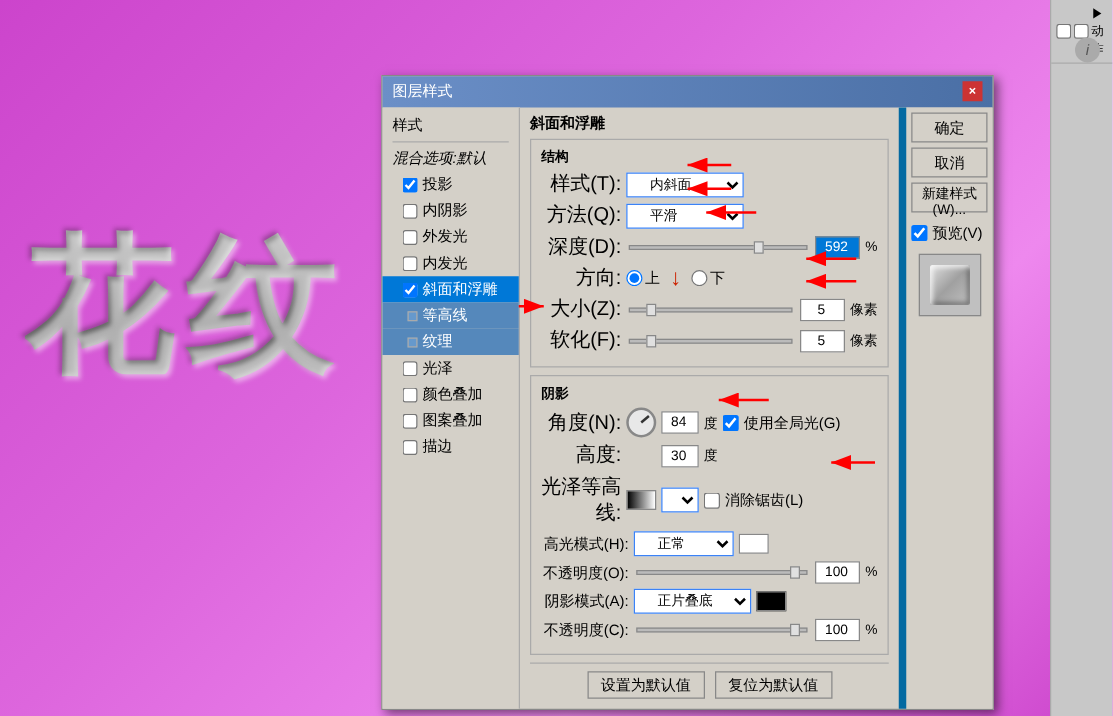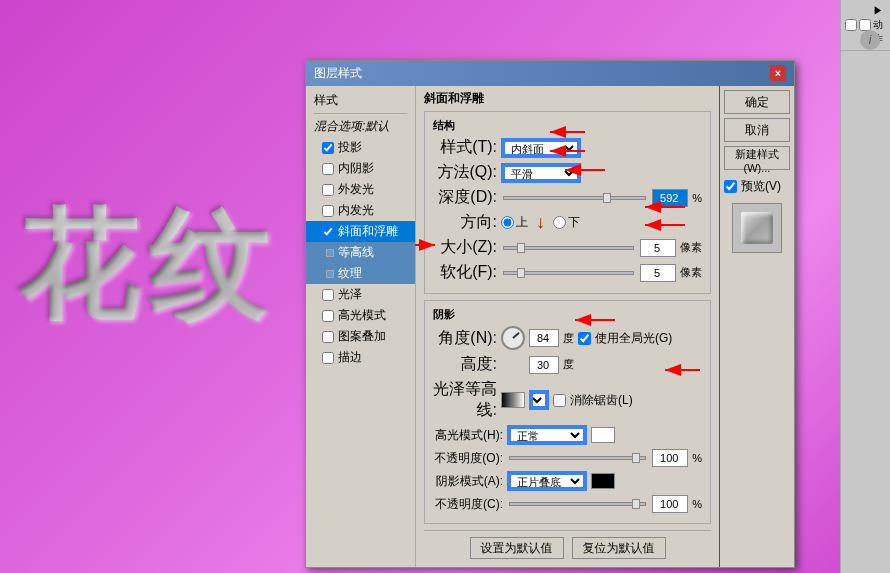--- a/index.html
+++ b/index.html
@@ -10,21 +10,21 @@
       font-family: 'SimSun', '宋体', sans-serif;
       font-size: 12px;
       overflow: hidden;
       position: relative;
     }
 
     
     .bg-text {
       position: absolute;
       left: 20px;
-      top: 184px;
+      top: 164px;
       font-size: 120px;
       font-weight: bold;
       color: #888;
       text-shadow: 2px 2px 4px rgba(255,255,255,0.5), -2px -2px 4px rgba(0,0,0,0.3);
       letter-spacing: 10px;
       background: linear-gradient(to bottom, #ddd 0%, #aaa 40%, #888 60%, #ccc 100%);
       -webkit-background-clip: text;
       -webkit-text-fill-color: transparent;
     }
 
@@ -177,22 +177,22 @@
     .form-label-wide {
       width: 70px;
       text-align: right;
       font-size: 12px;
       flex-shrink: 0;
     }
     select.form-select {
       height: 20px;
       font-size: 11px;
       background: white;
-      border: 4px solid #3b82f6;
-      padding: 0 2px;
+      border: 1px solid #3b82f6;
+      padding: 0 14px;
       min-width: 80px;
     }
     .slider-track {
       flex: 1;
       height: 4px;
       background: #bbb;
       border: 1px solid #888;
       position: relative;
       margin: 0 2px;
     }
@@ -291,21 +291,21 @@
     }
 
     
     .dialog-actions {
       width: 75px;
       padding: 4px;
       display: flex;
       flex-direction: column;
       gap: 4px;
       background: #d4d0c8;
-      border-left: 1px solid #0369a1;
+      border-left: 6px solid #0369a1;
     }
     .action-btn {
       width: 100%;
       height: 24px;
       font-size: 12px;
       font-family: 'SimSun', '宋体', sans-serif;
       background: #d4d0c8;
       border: 1px solid #888;
       cursor: pointer;
       text-align: center;
@@ -398,21 +398,21 @@
       <div class="sidebar-item sub-selected indent" style="padding-left:20px; background:#5588bb; color:white;">
         <span style="width:8px; height:8px; background:#6699cc; border:1px solid #aaa; display:inline-block; flex-shrink:0;"></span>
         <span>纹理</span>
       </div>
       <div class="sidebar-item">
         <input type="checkbox" style="">
         <span>光泽</span>
       </div>
       <div class="sidebar-item">
         <input type="checkbox" style="">
-        <span>高光模式</span>
+        <span>颜色叠加</span>
       </div>
       <div class="sidebar-item">
         <input type="checkbox" style="">
         <span>图案叠加</span>
       </div>
       <div class="sidebar-item">
         <input type="checkbox" style="">
         <span>描边</span>
       </div>
     </div>

